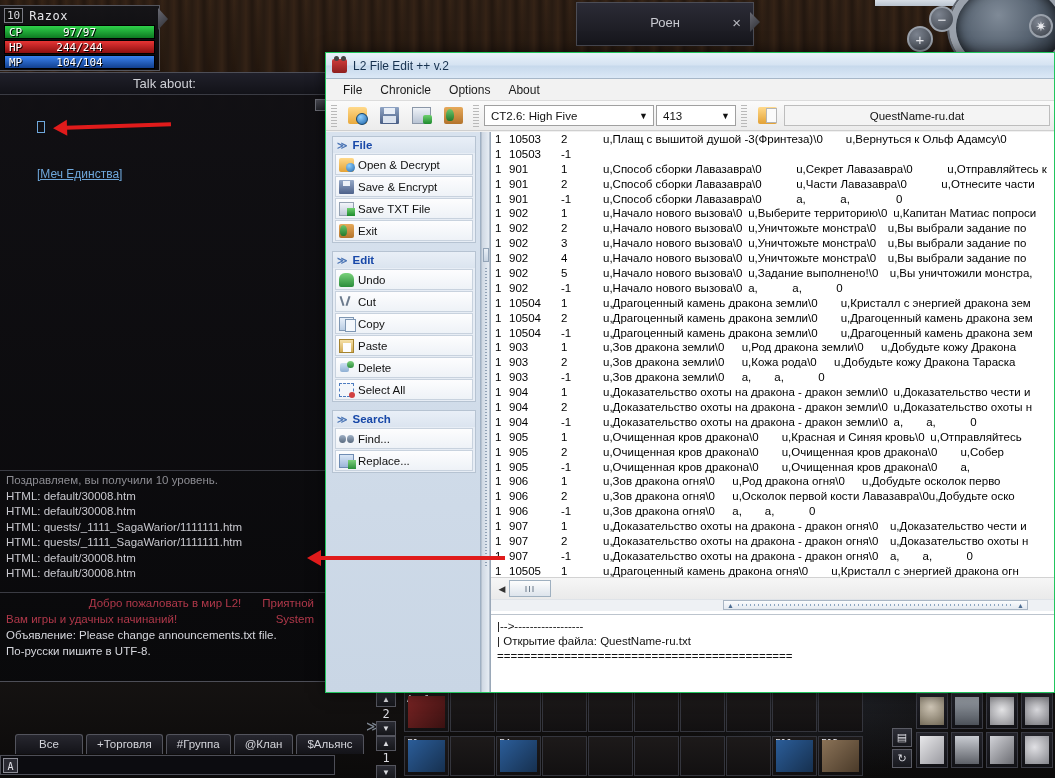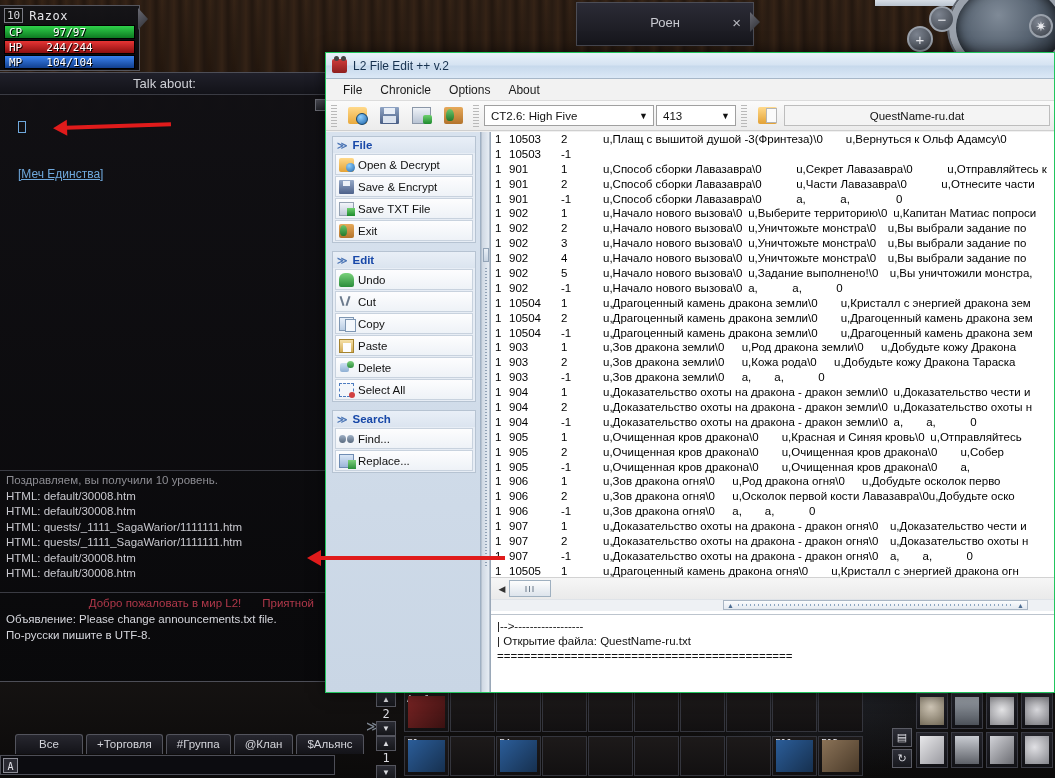--- a/index.html
+++ b/index.html
@@ -29,21 +29,21 @@
     position: absolute; left: 0; top: 660px; width: 1055px; height: 118px;
     background: linear-gradient(180deg, #171413, #0b0a0a);
   }
   .glow-r {
     position:absolute; right:60px; top:600px; width:320px; height:180px;
     background: radial-gradient(ellipse at center, rgba(70,90,120,.22), rgba(0,0,0,0) 70%);
   }
 
   
   .charbox {
-    position: absolute; left: 0px; top: 5px; width: 140px; height: 66px;
+    position: absolute; left: 0px; top: 5px; width: 160px; height: 66px;
     background: linear-gradient(180deg, rgba(20,20,24,.95), rgba(8,8,10,.95));
     border: 1px solid #55565e;
     border-left: none;
   }
   .charbox::after{
     content:""; position:absolute; right:-9px; top:2px; width:10px; height:22px;
     background: linear-gradient(135deg,#6a6b74,#2b2c32);
     clip-path: polygon(0 0, 100% 50%, 0 100%);
   }
   .char-top { display:flex; align-items:center; gap:6px; padding:2px 4px 1px 4px; }
@@ -71,21 +71,21 @@
   .talkwin {
     position:absolute; left:0px; top:72px; width:330px; height:610px;
     background: linear-gradient(180deg, rgba(17,16,20,.97), rgba(9,9,11,.97));
     border:1px solid #4d4e57; border-left:none;
   }
   .talk-title {
     height:22px; text-align:center; color:#cfd0d6; font-size:13px; line-height:22px;
     border-bottom:1px solid #3a3b43;
     background: linear-gradient(180deg,#20202a,#121218);
   }
-  .talk-body { position:relative; padding:24px 18px; height:calc(100% - 22px); }
+  .talk-body { position:relative; padding:24px 18px; height:calc(100% - 22px);margin-left:19px; }
   .talk-blank {
     display:inline-block; width:8px; height:12px; border:1px solid #6fa8dc; color:#6fa8dc;
   }
   .talk-link2 { position:absolute; left:18px; top:72px; color:#6fa8dc; font-size:12px; text-decoration:underline; }
 
   .talk-scrollbar {
     position:absolute; right:2px; top:26px; width:12px; height:90px;
   }
   .talk-sb-btn { width:12px; height:12px; background:linear-gradient(180deg,#4a4b54,#23242a); border:1px solid #6b6c75; }
 
@@ -458,20 +458,24 @@
     <div>HTML: quests/_1111_SagaWarior/1111111.htm</div>
     <div>HTML: default/30008.htm</div>
     <div>HTML: default/30008.htm</div>
   </div>
 
   <div class="chatarea">
     <div style="position:relative;">
       <div class="chat-welcome chat-w1">Добро пожаловать в мир L2!</div>
       <div class="chat-welcome chat-right" style="top:0;">Приятной</div>
     </div>
+    <div style="position:relative;">
+      <div class="chat-welcome">Вам игры и удачных начинаний!</div>
+      <div class="chat-welcome chat-right" style="top:0;">System</div>
+    </div>
     <div class="chat-sys">Объявление: Please change announcements.txt file.</div>
     <div class="chat-sys">По-русски пишите в UTF-8.</div>
   </div>
 
   <div class="chattabs">
     <div class="ctab first">Все</div>
     <div class="ctab">+Торговля</div>
     <div class="ctab">#Группа</div>
     <div class="ctab">@Клан</div>
     <div class="ctab">$Альянс</div>

